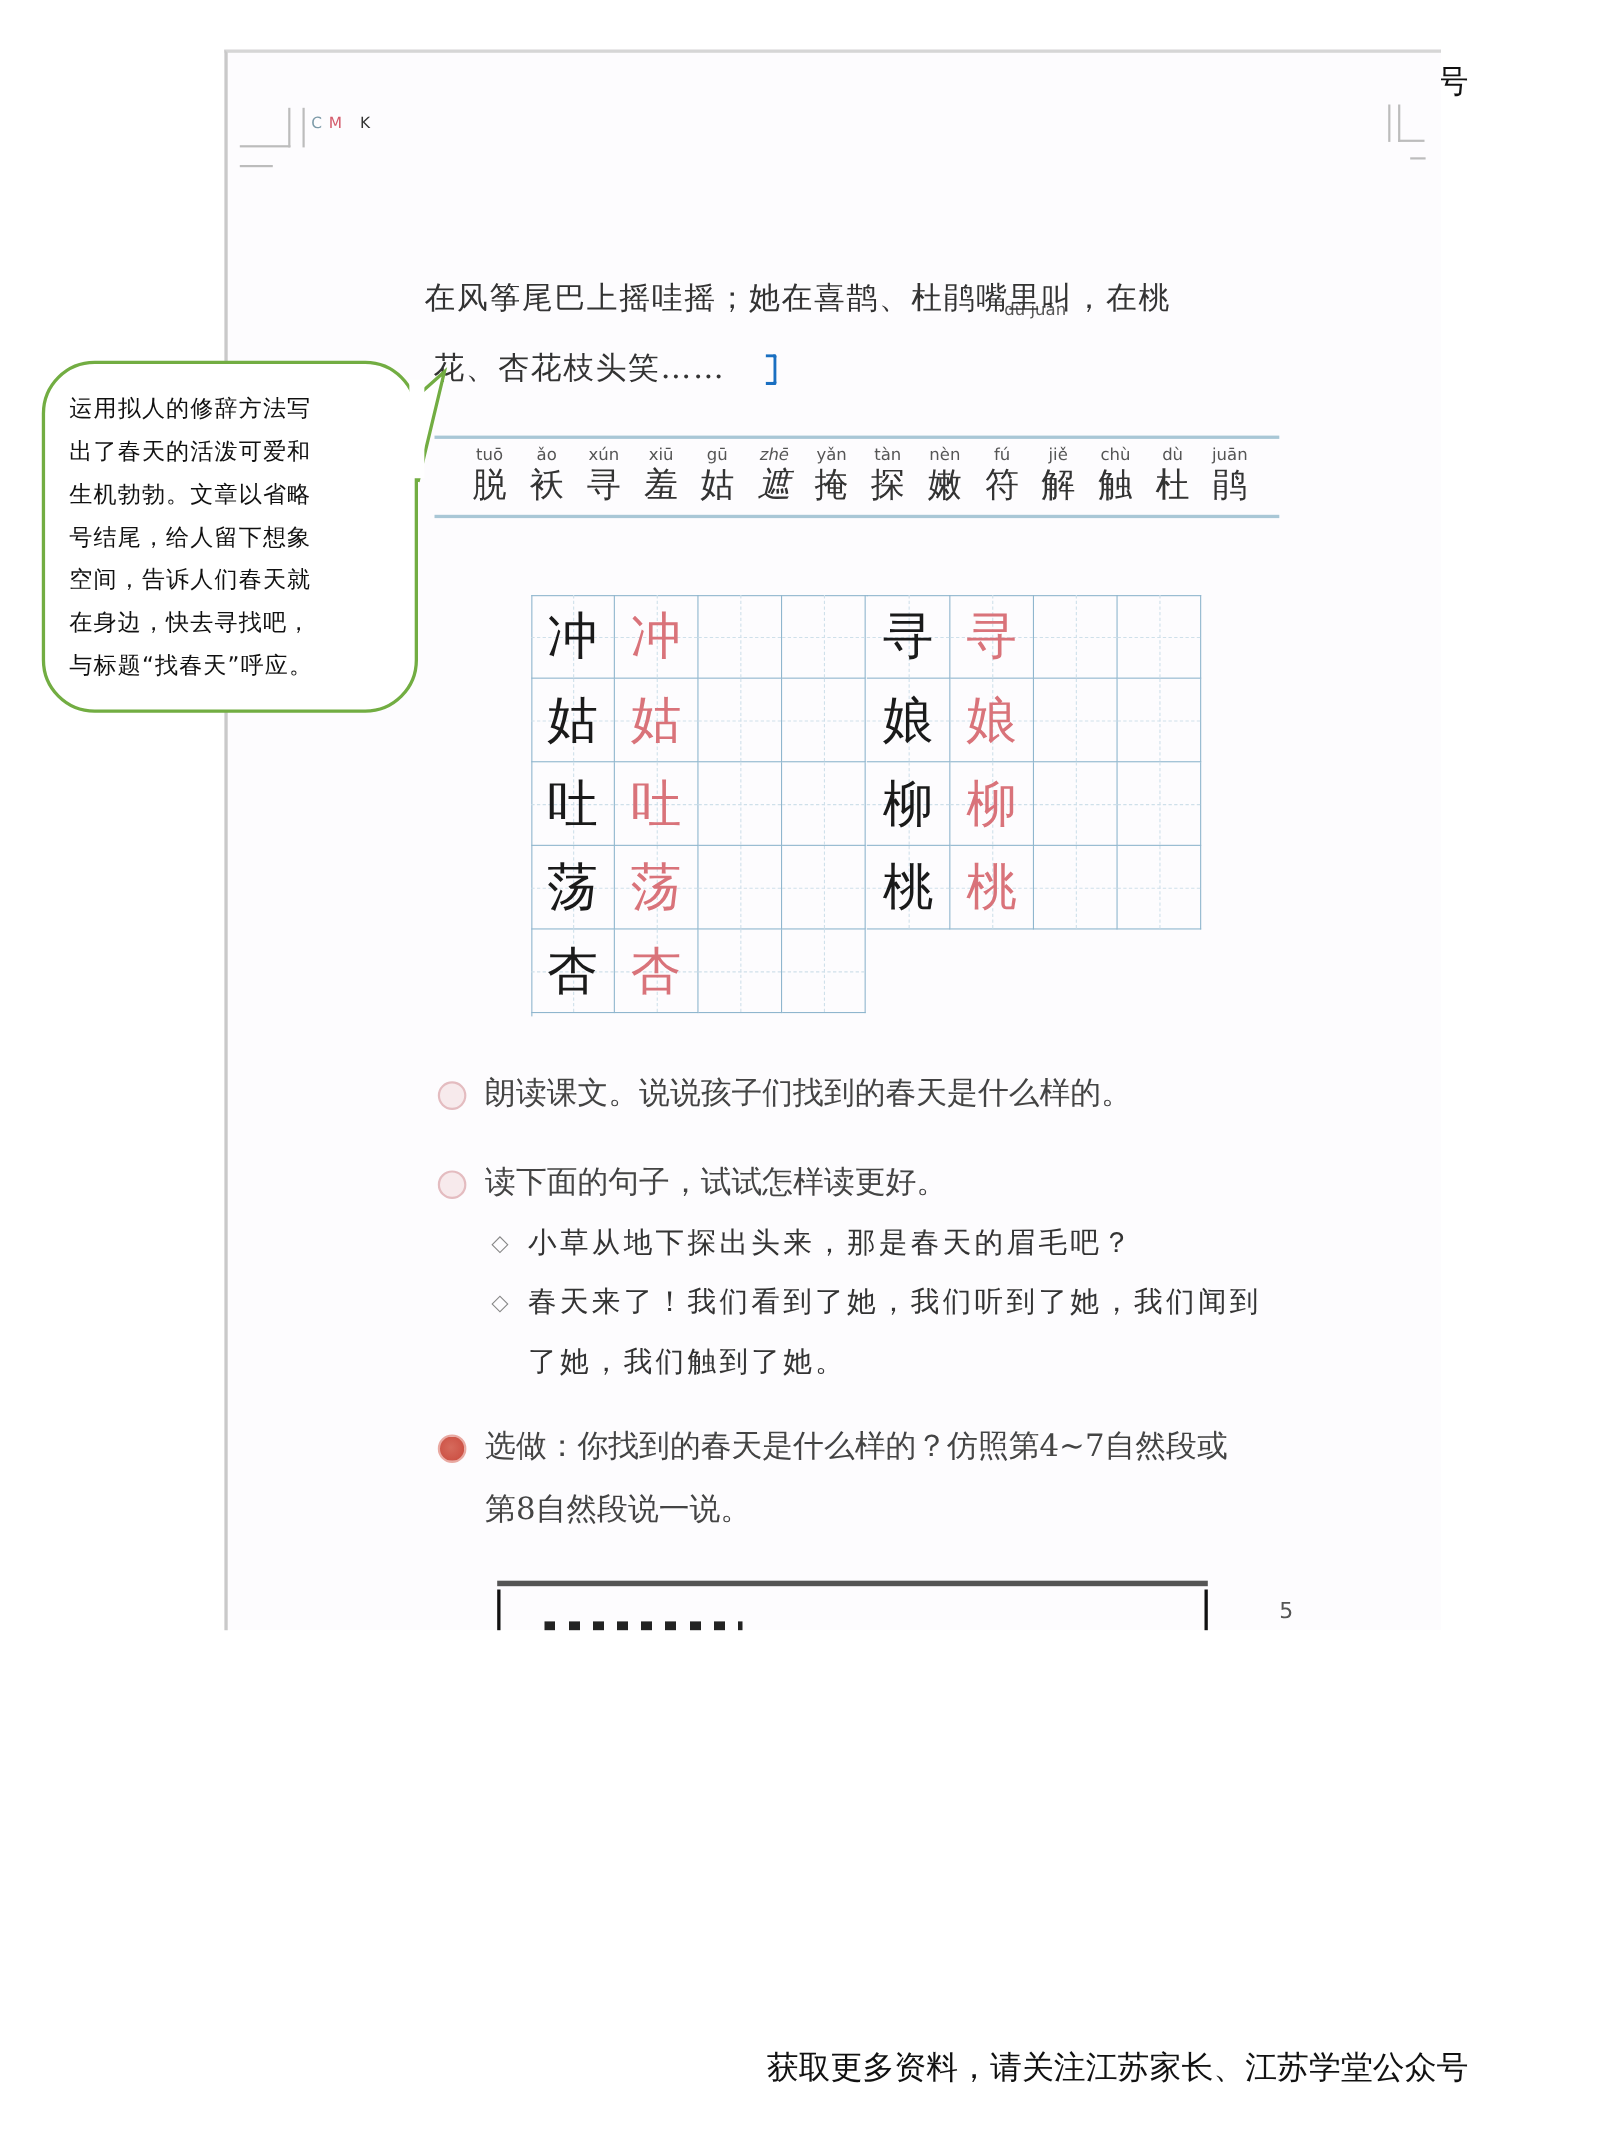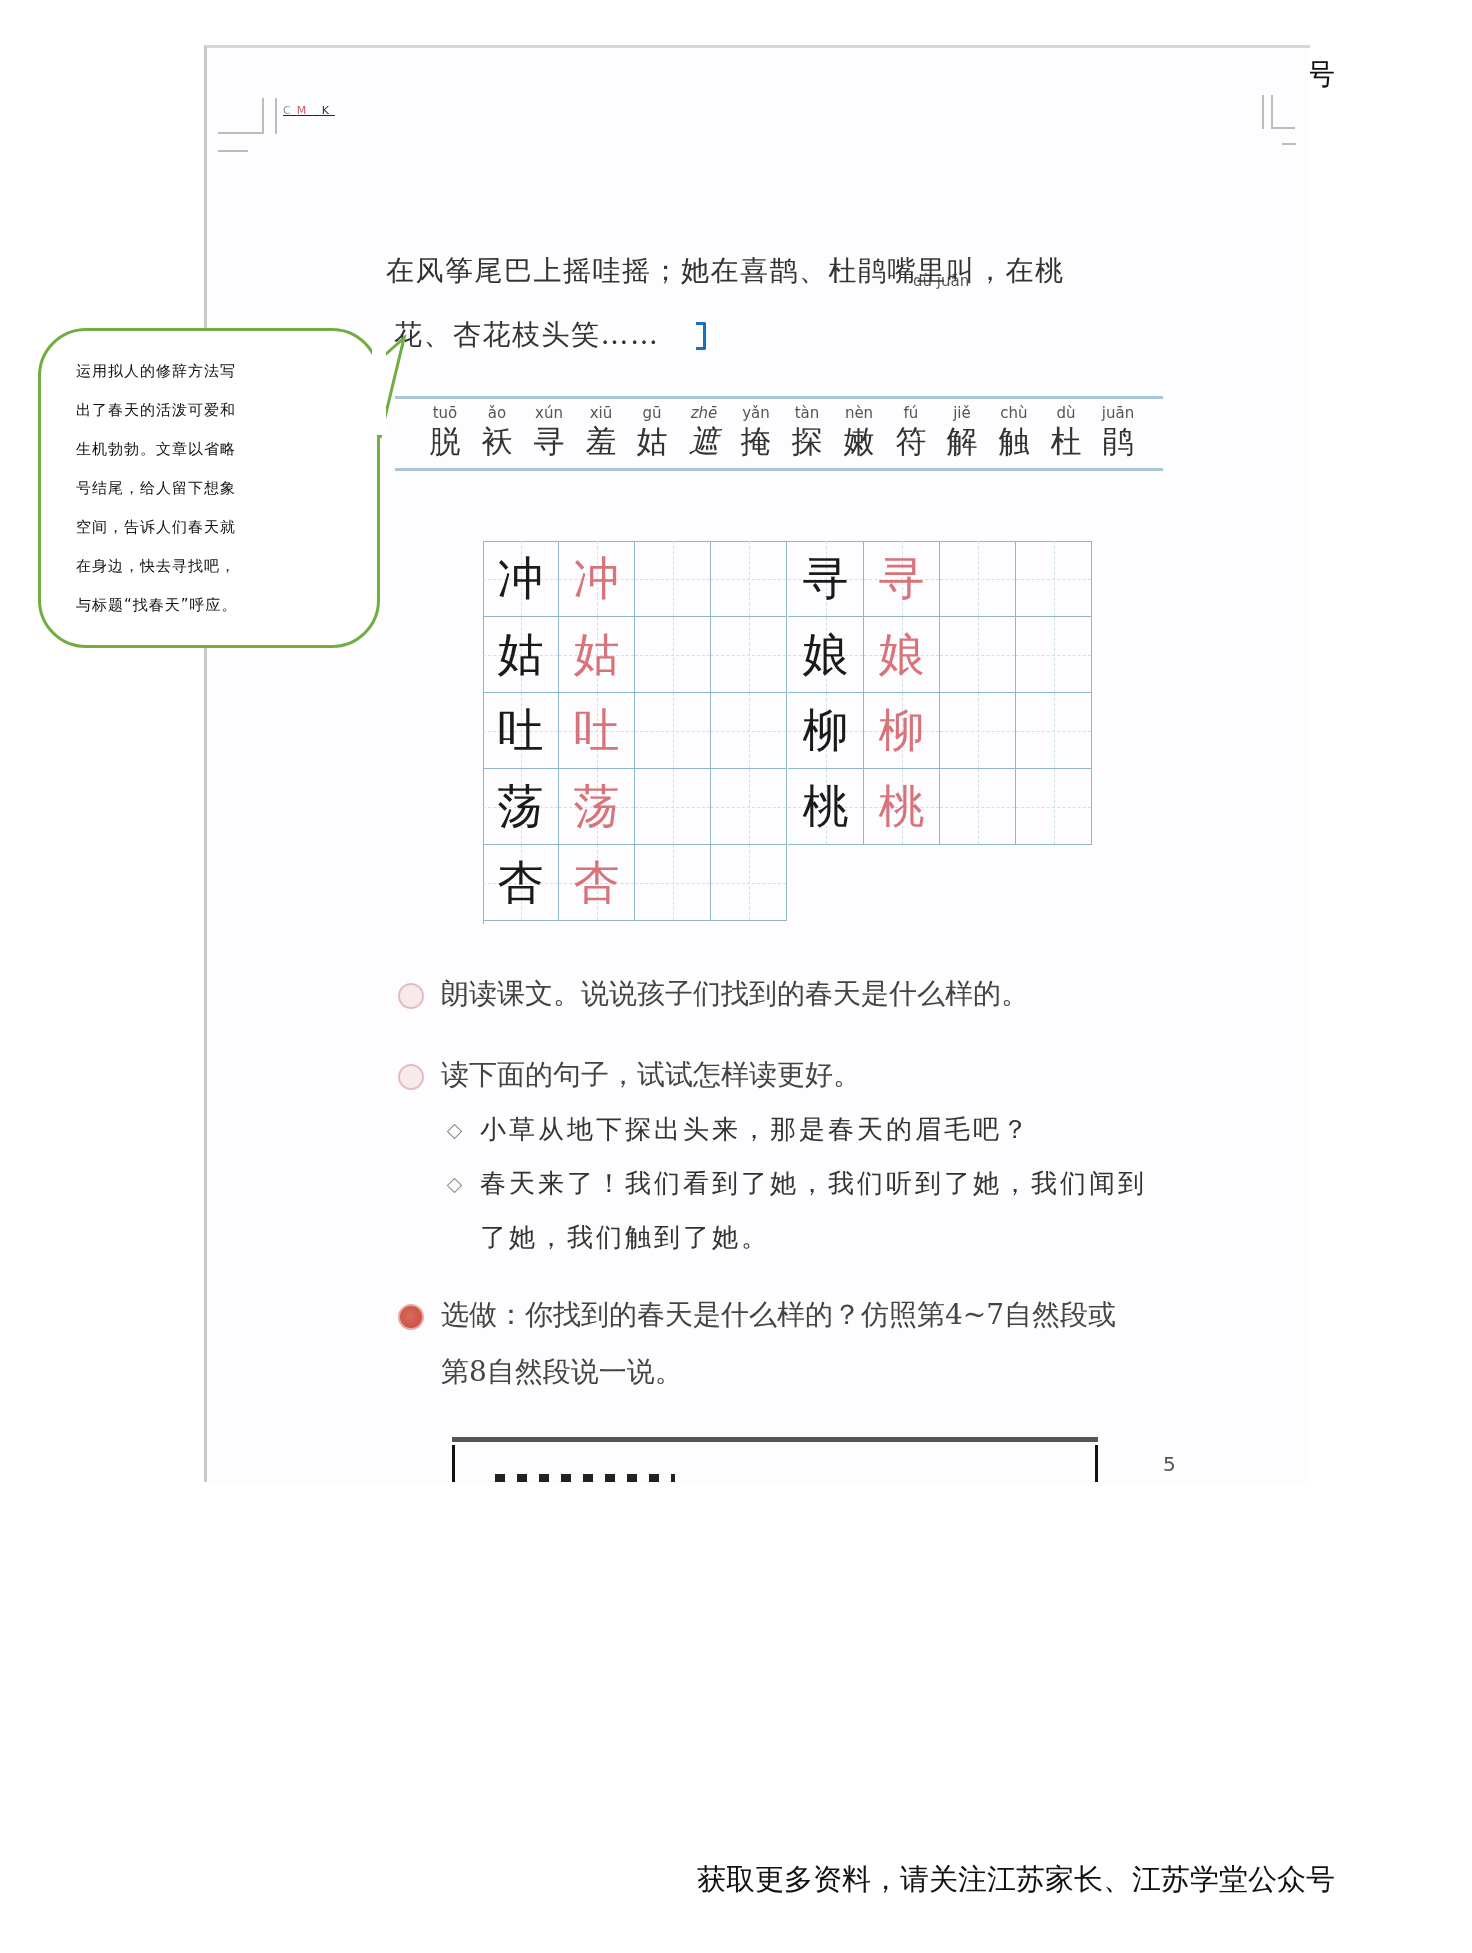--- a/index.html
+++ b/index.html
@@ -3,30 +3,30 @@
 <meta charset="utf-8">
 <style>
   html, body { margin:0; padding:0; }
   body { width:1472px; height:1953px; background:#ffffff; position:relative; overflow:hidden;
          font-family:"DejaVu Serif", serif; color:#222; }
   .abs { position:absolute; }
   .page { left:204px; top:45px; width:1106px; height:1437px; background:#fdfcfe;
           border-left:3px solid #c9c9c9; border-top:3px solid #d6d6d6; box-sizing:border-box; }
   .watermark { font-family:"DejaVu Serif", serif; font-size:29px; color:#111; white-space:nowrap; letter-spacing:0px; }
   .crop { background:#bcbcbc; }
-  .cmk { font-family:"DejaVu Sans", sans-serif; font-size:11px; letter-spacing:6px;text-decoration:underline; }
+  .cmk { font-family:"DejaVu Sans", sans-serif; font-size:14px; letter-spacing:6px; }
   .para { font-size:28px; color:#333; white-space:nowrap; letter-spacing:1.5px; }
   .pinyin-small { font-family:"DejaVu Sans", sans-serif; font-size:15px; color:#555; }
   .strip-line { height:3px; background:#a9c7d6; }
   .py-cell { position:absolute; width:52px; text-align:center; }
   .py-cell .py { font-family:"DejaVu Sans", sans-serif; font-size:15px; color:#555; display:block; height:20px; line-height:20px; }
   .py-cell .hz { font-size:31px; color:#333; display:block; line-height:36px; }
   .callout { left:38px; top:328px; width:342px; height:320px; border:3px solid #72ad42; border-radius:48px;
              background:#fff; box-sizing:border-box; }
-  .callout-text { left:76px; top:352px; width:290px; font-size:15px; line-height:39px; color:#111;
+  .callout-text { left:63px; top:352px; width:290px; font-size:21px; line-height:39px; color:#111;
                   font-family:"DejaVu Sans", sans-serif; letter-spacing:1px; }
   .grid { border-left:1.5px solid #8fb6ce; border-top:1.5px solid #8fb6ce; }
   .cell { position:absolute; width:76px; height:76px; box-sizing:border-box;
           border-right:1.5px solid #8fb6ce; border-bottom:1.5px solid #8fb6ce; }
   .cell::before { content:""; position:absolute; left:50%; top:0; bottom:0; border-left:1px dashed #cfe0ea; }
   .cell::after { content:""; position:absolute; top:50%; left:0; right:0; border-top:1px dashed #cfe0ea; }
   .cell span { position:absolute; left:0; right:0; top:8px; text-align:center; font-size:46px; line-height:58px; z-index:1; }
   .cell .black { color:#1a1a1a; }
   .cell .red { color:#d9737a; }
   .q { font-size:28px; color:#444; white-space:nowrap; font-family:"DejaVu Serif", serif; }

